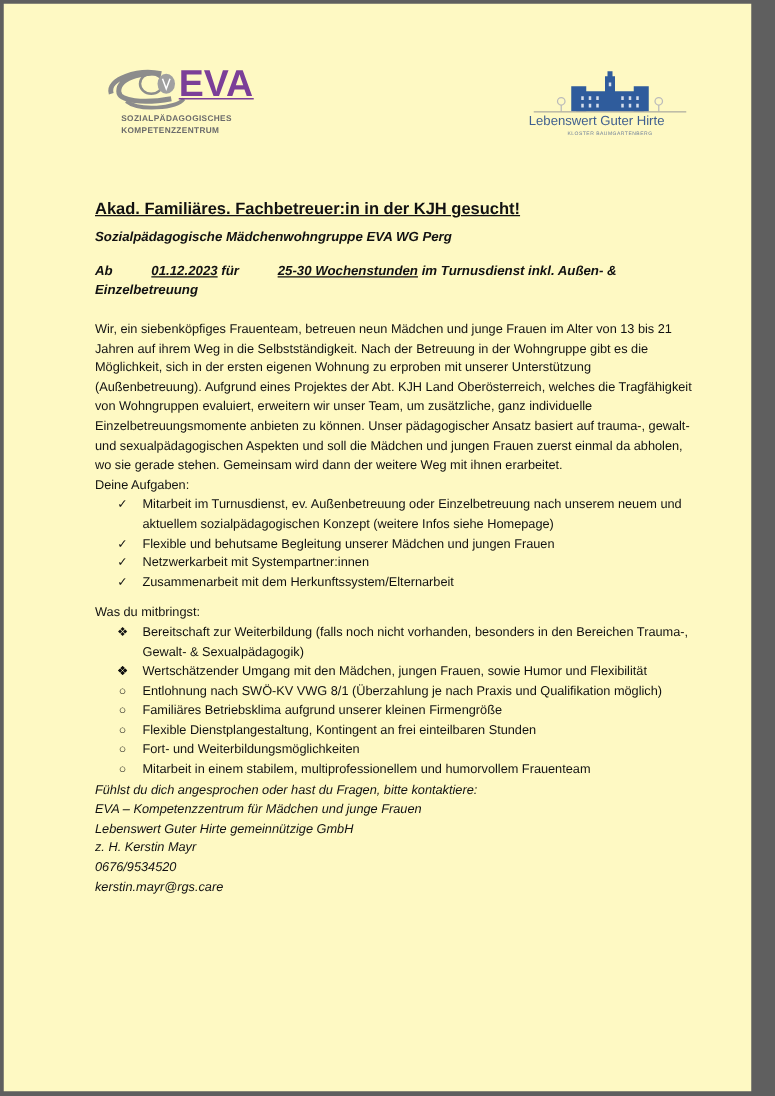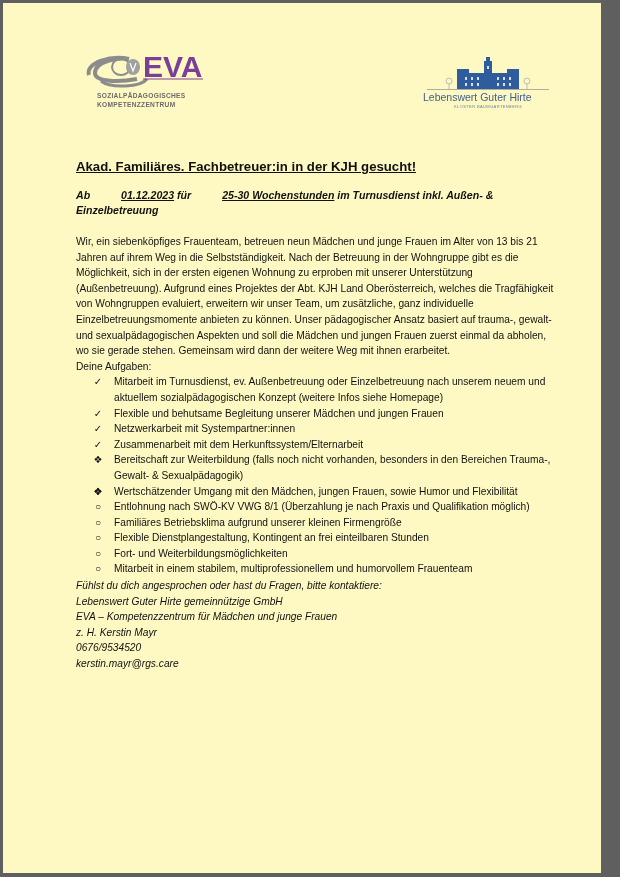--- a/index.html
+++ b/index.html
@@ -111,48 +111,50 @@
       <circle cx="104" cy="26" r="3" fill="none" stroke="#bbb" stroke-width="1"></circle>
       <line x1="104" y1="29" x2="104" y2="34" stroke="#bbb"></line>
       <line x1="4" y1="34.5" x2="126" y2="34.5" stroke="#999" stroke-width="0.8"></line>
     </g>
   </svg>
   <div class="lgh-title">Lebenswert Guter Hirte</div>
   <div class="lgh-sub">KLOSTER BAUMGARTENBERG</div>
 
   <div class="content">
     <h1 class="title">Akad. Familiäres. Fachbetreuer:in in der KJH gesucht!</h1>
+    <p class="subtitle">Sozialpädagogische Mädchenwohngruppe EVA WG Perg</p>
     <p class="subtitle2"><span>Ab </span><u>01.12.2023</u><span> für </span><u>25-30 Wochenstunden</u><span> im Turnusdienst inkl. Außen- &amp; Einzelbetreuung</span></p>
 
     <p class="intro">Wir, ein siebenköpfiges Frauenteam, betreuen neun Mädchen und junge Frauen im Alter von 13 bis 21 Jahren auf ihrem Weg in die Selbstständigkeit. Nach der Betreuung in der Wohngruppe gibt es die Möglichkeit, sich in der ersten eigenen Wohnung zu erproben mit unserer Unterstützung (Außenbetreuung). Aufgrund eines Projektes der Abt. KJH Land Oberösterreich, welches die Tragfähigkeit von Wohngruppen evaluiert, erweitern wir unser Team, um zusätzliche, ganz individuelle Einzelbetreuungsmomente anbieten zu können. Unser pädagogischer Ansatz basiert auf trauma-, gewalt- und sexualpädagogischen Aspekten und soll die Mädchen und jungen Frauen zuerst einmal da abholen, wo sie gerade stehen. Gemeinsam wird dann der weitere Weg mit ihnen erarbeitet.</p>
 
     <p class="section-label">Deine Aufgaben:</p>
     <ul class="list">
       <li><span class="bullet">✓</span><span>Mitarbeit im Turnusdienst, ev. Außenbetreuung oder Einzelbetreuung nach unserem neuem und aktuellem sozialpädagogischen Konzept (weitere Infos siehe Homepage)</span></li>
       <li><span class="bullet">✓</span><span>Flexible und behutsame Begleitung unserer Mädchen und jungen Frauen</span></li>
       <li><span class="bullet">✓</span><span>Netzwerkarbeit mit Systempartner:innen</span></li>
       <li><span class="bullet">✓</span><span>Zusammenarbeit mit dem Herkunftssystem/Elternarbeit</span></li>
     </ul>
 
+    <p class="section-label gap">Was du mitbringst:</p>
     <ul class="list">
       <li><span class="bullet">❖</span><span>Bereitschaft zur Weiterbildung (falls noch nicht vorhanden, besonders in den Bereichen Trauma-, Gewalt- &amp; Sexualpädagogik)</span></li>
       <li><span class="bullet">❖</span></li>
       <li><span class="bullet">❖</span><span>Wertschätzender Umgang mit den Mädchen, jungen Frauen, sowie Humor und Flexibilität</span></li>
     </ul>
 
     <ul class="list">
       <li><span class="bullet">○</span><span>Entlohnung nach SWÖ-KV VWG 8/1 (Überzahlung je nach Praxis und Qualifikation möglich)</span></li>
       <li><span class="bullet">○</span><span>Familiäres Betriebsklima aufgrund unserer kleinen Firmengröße</span></li>
       <li><span class="bullet">○</span><span>Flexible Dienstplangestaltung, Kontingent an frei einteilbaren Stunden</span></li>
       <li><span class="bullet">○</span><span>Fort- und Weiterbildungsmöglichkeiten</span></li>
       <li><span class="bullet">○</span><span>Mitarbeit in einem stabilem, multiprofessionellem und humorvollem Frauenteam</span></li>
     </ul>
 
     <div class="contact">
       <div>Fühlst du dich angesprochen oder hast du Fragen, bitte kontaktiere:</div>
+      <div>EVA – Kompetenzzentrum für Mädchen und junge Frauen</div>
       <div>Lebenswert Guter Hirte gemeinnützige GmbH</div>
-      <div>EVA – Kompetenzzentrum für Mädchen und junge Frauen</div>
       <div>z. H. Kerstin Mayr</div>
       <div>0676/9534520</div>
       <div>kerstin.mayr@rgs.care</div>
     </div>
   </div>
 </div>
 
 </body></html>

